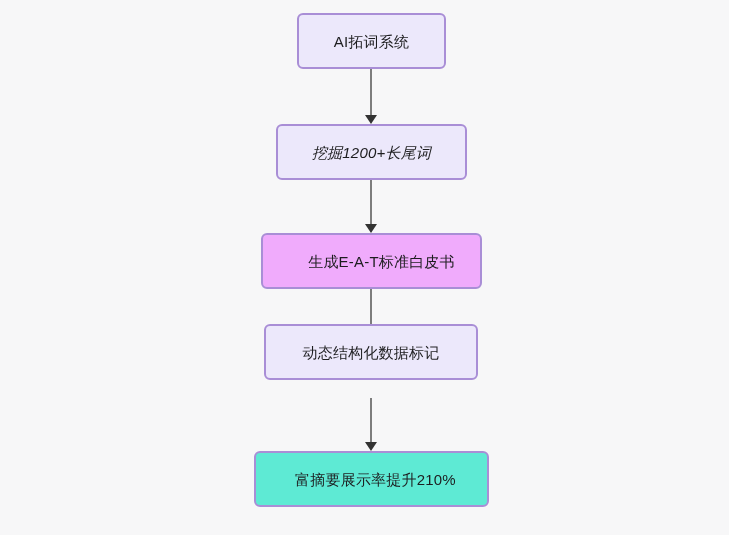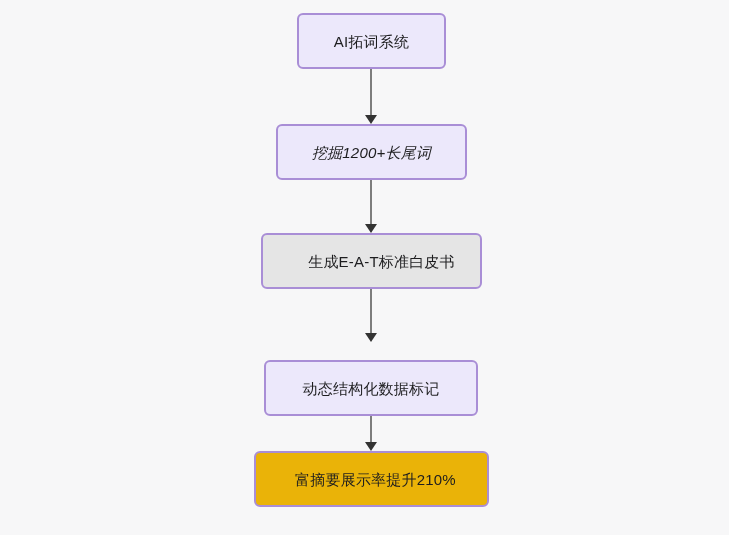--- a/index.html
+++ b/index.html
@@ -78,23 +78,23 @@
     <div class="line" style="height: 45px; background: rgb(125, 125, 125);"></div>
     <div class="head" style="top: 44px; border-top-color: rgb(51, 51, 51);"></div>
   </div>
 
   <div class="node" style="left: 297px; top: 13px; width: 149px; height: 56px; background: rgb(236, 232, 251); border-color: rgb(169, 142, 214); color: rgb(29, 29, 31);">
     <span class="node-label">AI拓词系统</span>
   </div>
   <div class="node" style="left: 276px; top: 124px; width: 191px; height: 56px; background: rgb(236, 232, 251); border-color: rgb(169, 142, 214); color: rgb(29, 29, 31); font-style: italic;">
     <span class="node-label">挖掘1200+长尾词</span>
   </div>
-  <div class="node" style="left: 261px; top: 233px; width: 221px; height: 56px; background: #e5e5e5; border-color: rgb(169, 142, 214); color: rgb(29, 29, 31); padding-left: 20px;">
+  <div class="node" style="left: 261px; top: 233px; width: 221px; height: 56px; background: #f0abfc; border-color: rgb(169, 142, 214); color: rgb(29, 29, 31); padding-left: 20px;">
     <span class="node-label">生成E-A-T标准白皮书</span>
   </div>
-  <div class="node" style="left: 264px; top: 360px; width: 214px; height: 56px; background: rgb(236, 232, 251); border-color: rgb(169, 142, 214); color: rgb(29, 29, 31);">
+  <div class="node" style="left: 264px; top: 324px; width: 214px; height: 56px; background: rgb(236, 232, 251); border-color: rgb(169, 142, 214); color: rgb(29, 29, 31);">
     <span class="node-label">动态结构化数据标记</span>
   </div>
-  <div class="node" style="left: 254px; top: 451px; width: 235px; height: 56px; background: #eab308; border-color: rgb(169, 142, 214); color: rgb(29, 29, 31); padding-left: 8px;">
+  <div class="node" style="left: 254px; top: 451px; width: 235px; height: 56px; background: #5eead4; border-color: rgb(169, 142, 214); color: rgb(29, 29, 31); padding-left: 8px;">
     <span class="node-label">富摘要展示率提升210%</span>
   </div>
 
 </div>
 
 </body></html>

